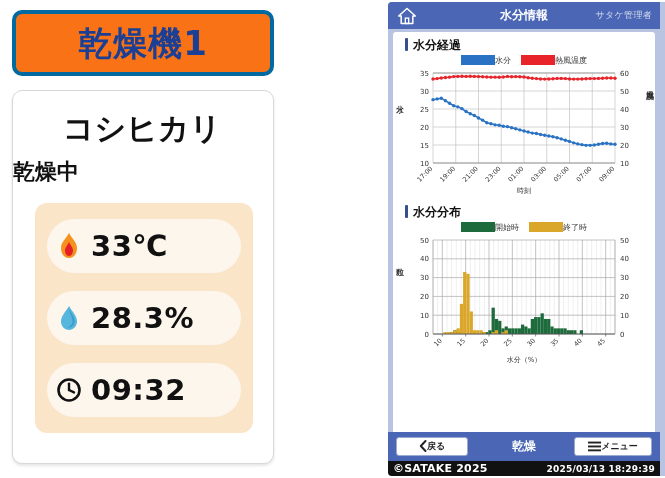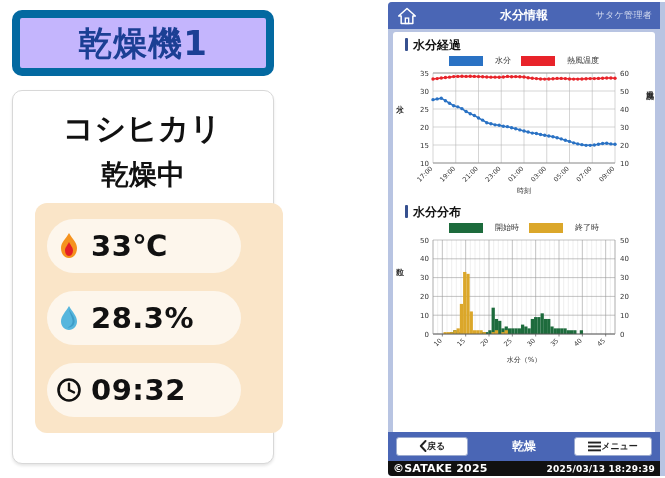--- a/index.html
+++ b/index.html
@@ -9,44 +9,44 @@
     font-family:"DejaVu Sans","Liberation Sans",sans-serif;
   }
   #root{position:relative;width:665px;height:478px;}
 
   
   .left-panel{
     position:absolute;left:8px;top:4px;width:274px;height:468px;
   }
   .machine-title-box{
     position:absolute;left:4px;top:6px;width:262px;height:66px;
-    border:8px solid #0369a1;border-radius:10px;background:#c4b5fd;
+    border:4px solid #0369a1;border-radius:10px;background:#f97316;
     display:flex;align-items:center;justify-content:center;
     box-sizing:border-box;
   }
   .machine-title{
     color:#1b3f94;font-weight:bold;font-size:34px;letter-spacing:1px;
     line-height:1;white-space:nowrap;
   }
   .info-card{
     position:absolute;left:4px;top:86px;width:262px;height:374px;
     background:#fff;border:1px solid #d8d8d8;border-radius:10px;
     box-shadow:0 2px 3px rgba(0,0,0,0.10);
     box-sizing:border-box;
   }
   .variety{
     position:absolute;left:0;right:2px;top:22px;text-align:center;
     font-size:31px;font-weight:bold;color:#111;line-height:1;
   }
   .status{
-    position:absolute;left:0;right:0;top:70px;text-align:center;
-    font-size:28px;font-weight:bold;color:#111;line-height:1;
+    position:absolute;left:0;right:0;top:70px;
+    font-size:22px;font-weight:bold;color:#111;line-height:1;
   }
   .metrics-box{
-    position:absolute;left:22px;top:112px;width:248px;height:230px;
+    position:absolute;left:22px;top:112px;width:218px;height:230px;
     background:#fae5c8;border-radius:12px;text-align:center;
   }
   .metric-pill{
     position:absolute;left:12px;width:194px;height:54px;
     background:#fdf6ec;border-radius:27px;
     display:flex;align-items:center;
   }
   .metric-pill.m1{top:16px;}
   .metric-pill.m2{top:88px;}
   .metric-pill.m3{top:160px;}
@@ -94,21 +94,21 @@
     border-radius:1px;
   }
   .section-title{
     font-size:12px;font-weight:bold;color:#111;line-height:1;
   }
 
   .legend-row{
     display:flex;align-items:center;justify-content:center;gap:10px;
     margin-top:4px;
   }
-  .legend-item{display:flex;align-items:flex-end;gap:12px;}
+  .legend-item{display:flex;align-items:flex-start;gap:0;}
   .legend-swatch{width:34px;height:10px;display:block;}
   .legend-label{font-size:8px;color:#333;}
 
   .plot-wrap{position:relative;margin-top:1px;}
 
   .axis-label-v{
     position:absolute;font-size:8px;color:#222;
     writing-mode:vertical-rl;text-orientation:upright;
     letter-spacing:0px;line-height:1;
   }

